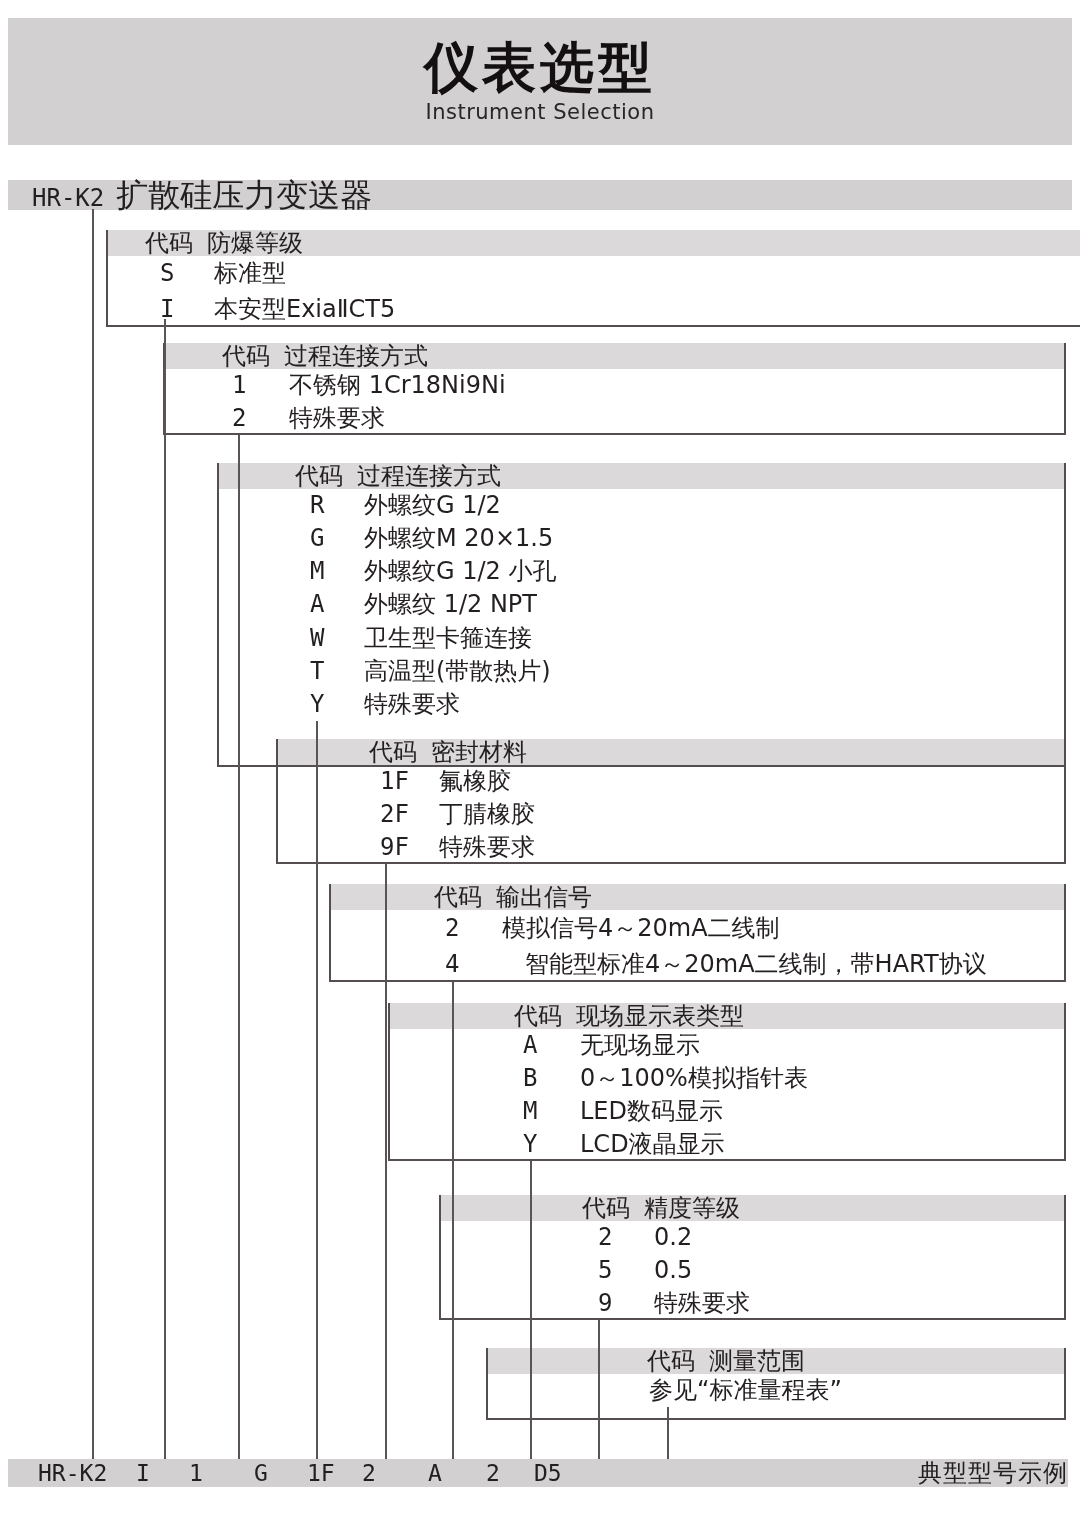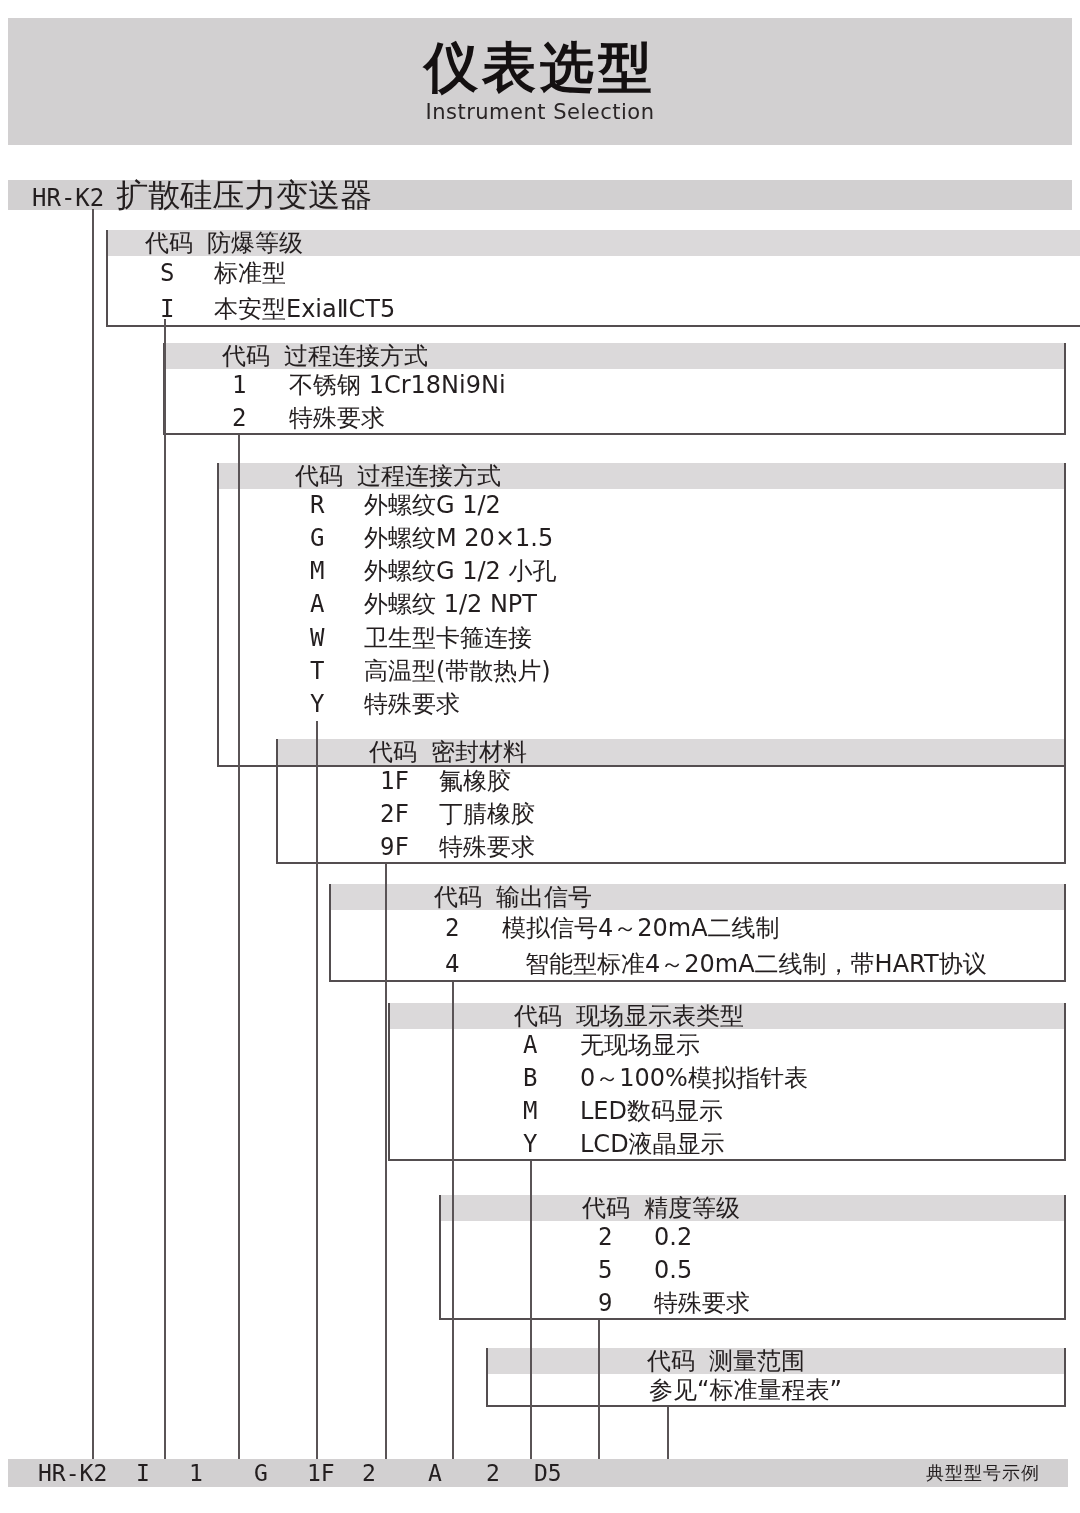--- a/index.html
+++ b/index.html
@@ -22,21 +22,21 @@
   .head-text { position:absolute; top:0; height:26px; line-height:26px; font-size:24px; white-space:nowrap; }
   .head-title { margin-left:14px; }
   .sel-row { position:absolute; left:0; right:0; }
   .opt-code { position:absolute; font-family:"DejaVu Sans Mono", monospace; font-size:24px; white-space:nowrap; }
   .opt-desc { position:absolute; font-size:24px; white-space:nowrap; }
 
   .vline { position:absolute; width:2px; background:#5a5456; }
 
   #example-bar { top:1459px; height:28px; line-height:28px; width:1060px; }
   .ex-code { position:absolute; top:0; font-family:"DejaVu Sans Mono", monospace; font-size:23px; white-space:nowrap; }
-  #example-caption { position:absolute; right:28px; top:0; font-size:18px; letter-spacing:1px; }
+  #example-caption { position:absolute; right:0; top:0; font-size:24px; letter-spacing:1px; }
 </style>
 </head>
 <body>
 
 <div id="canvas">
 
   <div class="band" id="title-band">
     <div id="page-title">仪表选型</div>
     <div id="page-subtitle">Instrument Selection</div>
   </div>
@@ -159,21 +159,21 @@
         </div>
         <div class="sel-row" style="top: 59px; height: 33px; line-height: 33px;">
           <span class="opt-code" style="left: 157px;">5</span>
           <span class="opt-desc" style="left: 213px;">0.5</span>
         </div>
         <div class="sel-row" style="top: 92px; height: 33px; line-height: 33px;">
           <span class="opt-code" style="left: 157px;">9</span>
           <span class="opt-desc" style="left: 213px;">特殊要求</span>
         </div>
       </div>
-      <div class="sel-box" style="left: 486px; top: 1348px; width: 580px; height: 59px;">
+      <div class="sel-box" style="left: 486px; top: 1348px; width: 580px; height: 72px;">
         <div class="sel-head"></div>
         <div class="head-text" style="left: 159px;"><span>代码</span><span class="head-title">测量范围</span></div>
         <div class="sel-row" style="top: 26px; height: 33px; line-height: 33px;">
           <span class="opt-desc" style="left: 161px;">参见“标准量程表”</span>
         </div>
       </div>
     </div>
   <div id="lines-layer">
       <div class="vline" style="left: 92px; top: 209px; height: 1250px;"></div>
       <div class="vline" style="left: 164px; top: 319px; height: 1140px;"></div>

